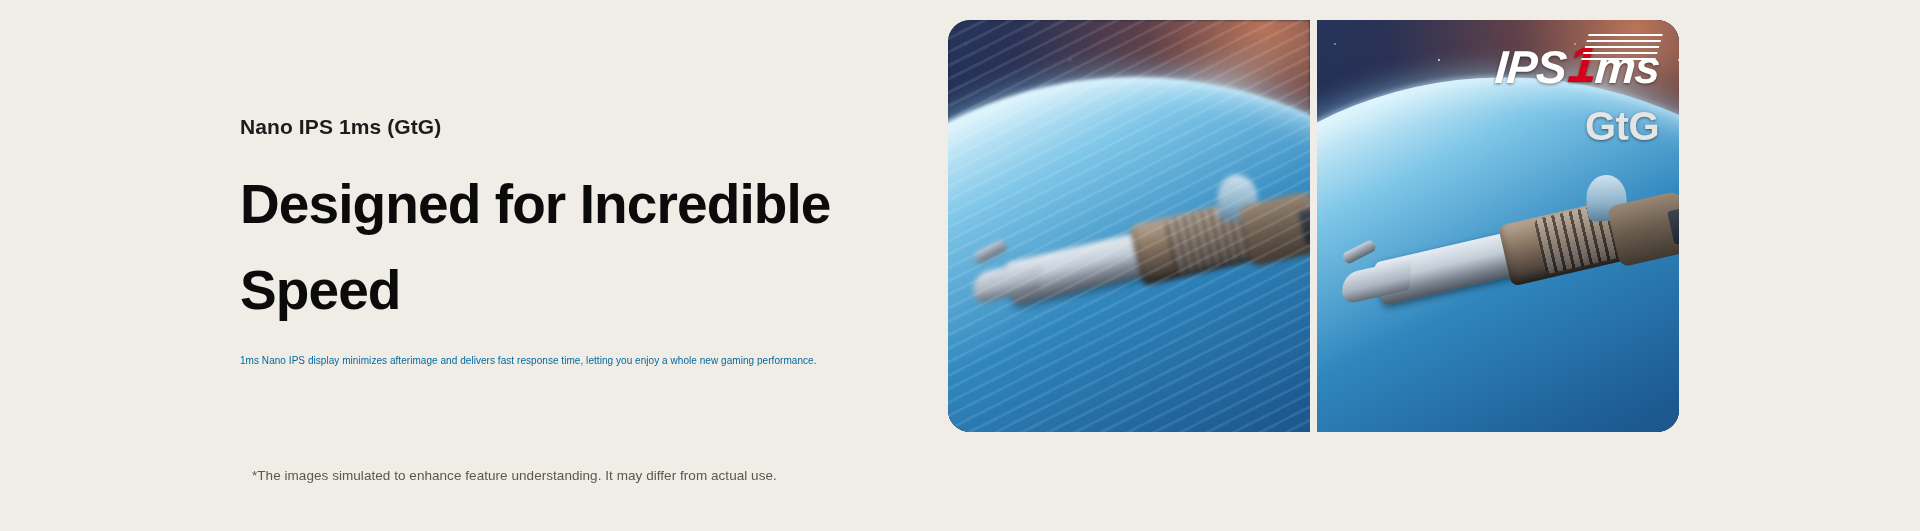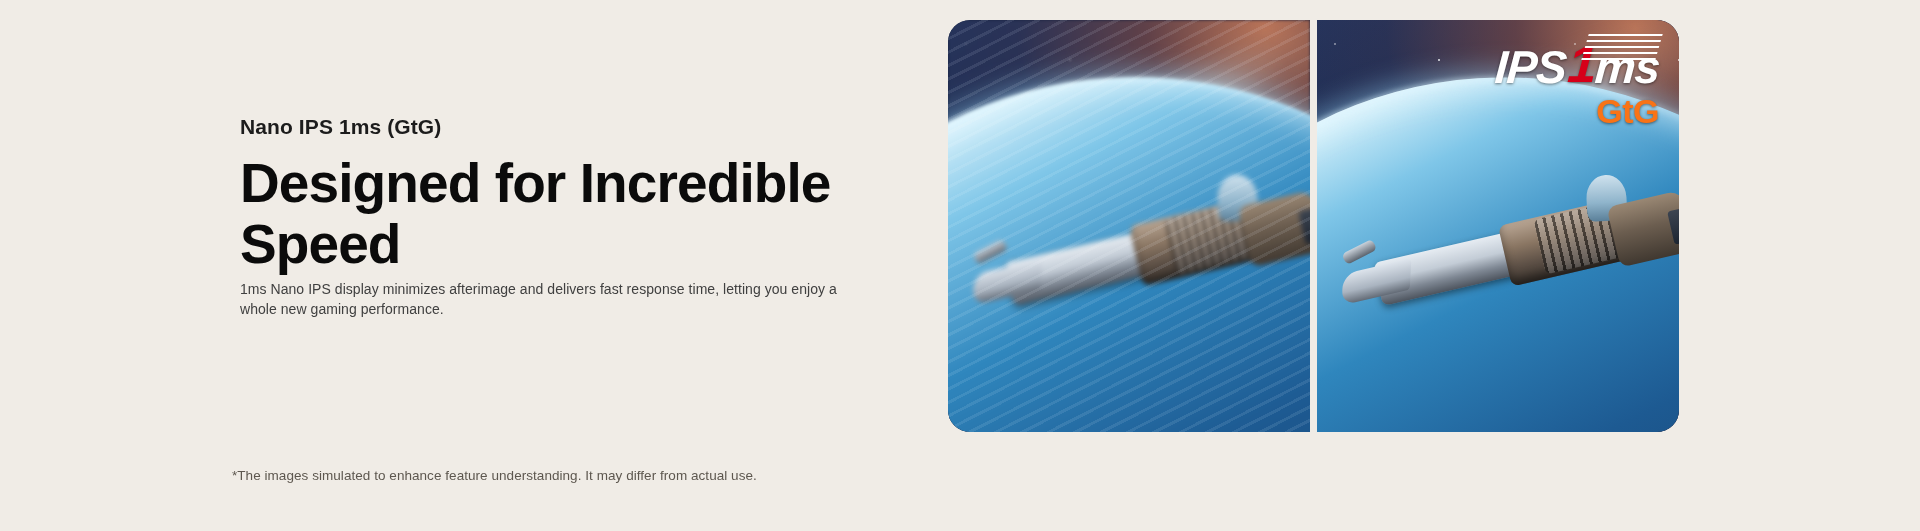--- a/index.html
+++ b/index.html
@@ -33,42 +33,42 @@
 
   .eyebrow {
     font-size: 21px;
     line-height: 30px;
     color: #1c1c1c;
     letter-spacing: 0.1px;
     font-weight: 700;
   }
 
   .headline {
-    margin-top: 11px;
+    margin-top: 19px;
     font-size: 55px;
-    line-height: 61px;
+    line-height: 86px;
     color: #0b0b0b;
     font-weight: 700;
     letter-spacing: -0.9px;
     width: 600px;
   }
 
   .subcopy {
-    margin-top: 4px;
-    font-size: 14px;
+    margin-top: 18px;
+    font-size: 10px;
     line-height: 20px;
-    color: #404040;
+    color: #0369a1;
     width: 610px;
     letter-spacing: 0.05px;
   }
 
   
   .footnotes {
     position: absolute;
-    left: 232px;
+    left: 252px;
     top: 466px;
     width: 1000px;
   }
 
   .footnote {
     font-size: 13.5px;
     line-height: 19.5px;
     color: #5d574f;
     letter-spacing: 0.05px;
     white-space: nowrap;
@@ -374,25 +374,25 @@
     width: 74px;
     height: 26px;
     background: repeating-linear-gradient(
       to bottom,
       #ffffff 0px, #ffffff 2px,
       rgba(255,255,255,0) 2px, rgba(255,255,255,0) 6px);
     transform: skewX(-16deg);
   }
 
   .gtg-text {
-    font-size: 34px;
-    font-weight: 700;
-    color: #f97316;
+    font-size: 40px;
+    font-weight: 700;
+    color: #e5e5e5;
     letter-spacing: -0.5px;
-    margin-top: 2px;
+    margin-top: 14px;
     text-shadow: 0 1px 3px rgba(0,0,0,0.5);
   }
 </style>
 </head>
 <body>
 
 <div class="stage">
 
   <div class="copy-block">
     <div class="eyebrow">Nano IPS 1ms (GtG)</div>

